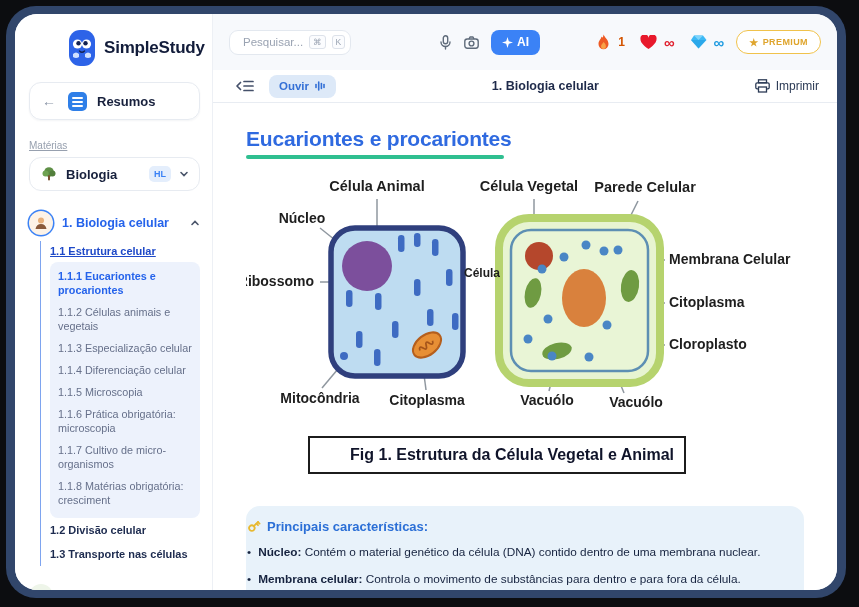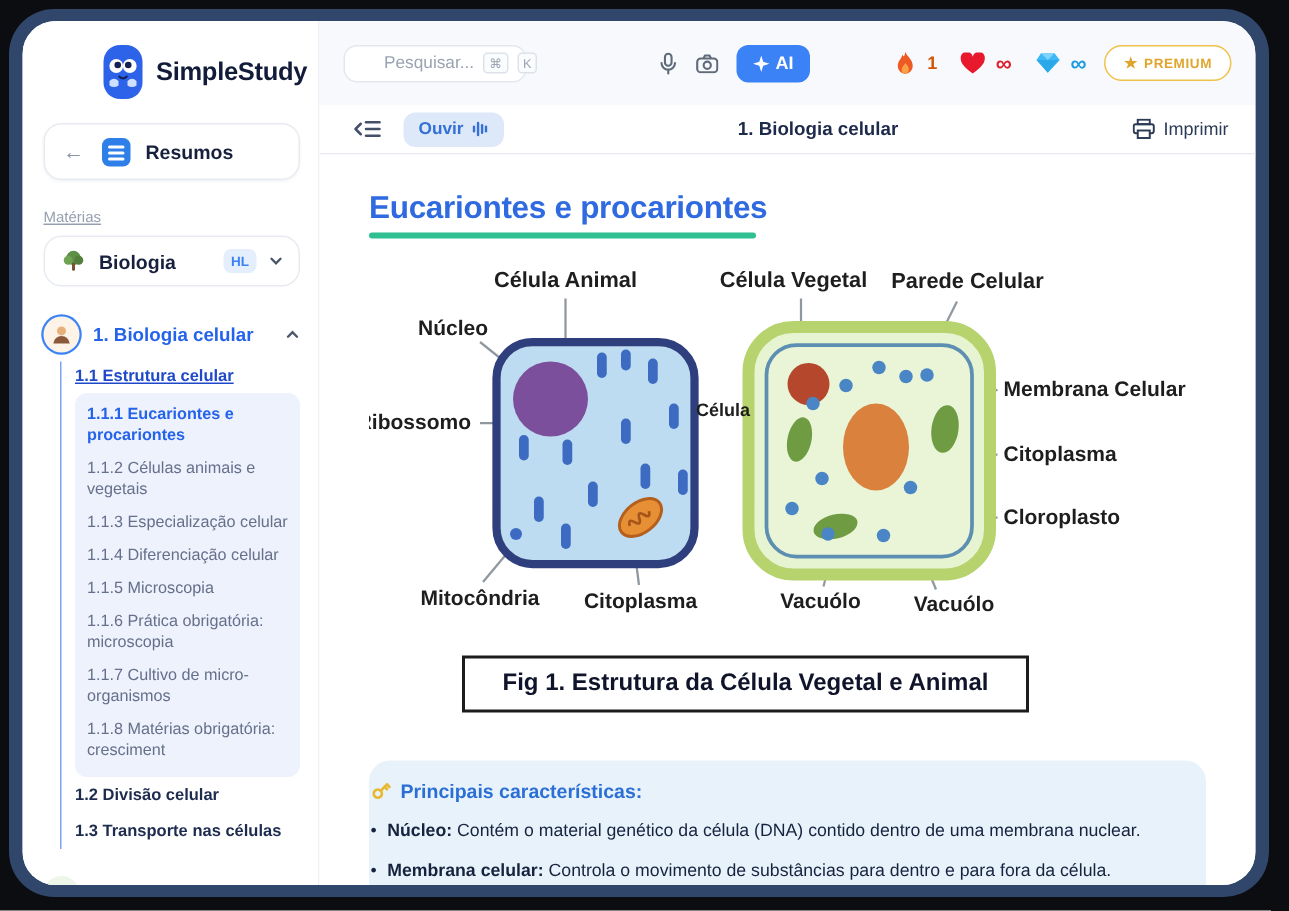--- a/index.html
+++ b/index.html
@@ -50,21 +50,21 @@
   .topics { background:#edf2fc; border-radius:8px; padding:7px 8px 3px 8px; }
   .topic { font-size:10.8px; line-height:1.3; color:#66708a; margin-bottom:8px; cursor:pointer; }
   .topic.active { color:#2563eb; font-weight:700; }
   .chapter-item { font-size:11px; font-weight:600; color:#1d2b4f; padding:6px 0; cursor:pointer; }
 
   
   .main { flex:1; display:flex; flex-direction:column; min-width:0; }
 
   .topbar { height:56px; background:#f7f9fc; display:flex; align-items:center; padding:0 16px; }
   .search-pill { background:#fff; border:1px solid #e3e8ef; border-radius:9px; height:25px;
-                 display:flex; align-items:center; gap:6px; padding:0 20px; width:122px; cursor:text; }
+                 display:flex; align-items:center; gap:6px; padding:0 7px; width:122px; cursor:text; }
   .search-ph { color:#9aa3b2; font-size:11.5px; flex:1; }
   .kbd { border:1px solid #dde2ea; color:#9aa3b2; font-size:8.5px; border-radius:3px;
          padding:1px 3px; background:#fbfcfe; }
   .tb-icon { width:20px; height:20px; display:flex; align-items:center; justify-content:center; cursor:pointer; }
   .ai-btn { background:#3b82f6; color:#fff; border:none; border-radius:8px; height:25px;
             padding:0 11px; font-size:12px; font-weight:700; display:flex; align-items:center;
             gap:4px; cursor:pointer; font-family:inherit; }
   .stats { display:flex; align-items:center; gap:7px; margin-left:auto; }
   .stat-num { font-size:12px; font-weight:700; }
   .inf-red { color:#e01f2d; font-size:15px; font-weight:700; }
@@ -84,21 +84,21 @@
                cursor:pointer; }
 
   .content { flex:1; background:#fff; padding:24px 28px 0 33px; overflow:hidden; position:relative; }
   .h1 { color:#2f6ae0; font-size:21px; font-weight:800; letter-spacing:-.2px; display:inline-block; }
   .h1-underline { height:3.5px; background:#2fbf90; border-radius:2px; width:258px; margin-top:4px; }
 
   .diagram { margin-top:14px; }
   .diagram text { font-weight:600; fill:#1e1e1e; font-family:"Liberation Sans",sans-serif; }
 
   .caption-box { width:378px; margin:14px auto 0 29px; border:2px solid #1c1c1c; padding:8px 10px;
-                 text-align:center; font-size:16px; font-weight:600; color:#10142a;
+                 text-align:right; font-size:16px; font-weight:600; color:#10142a;
                  margin-left:62px; }
 
   .info-box { margin-top:32px; width:558px; background:#e8f2fa; border-radius:14px;
               padding:13px 18px 16px 1px; }
   .info-title { display:flex; align-items:center; gap:6px; color:#2b6fd6; font-size:13px;
                 font-weight:800; }
   .bullet { display:flex; gap:7px; margin-top:10px; font-size:11.8px; color:#16233f; line-height:1.45; }
   .bullet .dot { color:#16233f; }
   .bullet b { font-weight:800; }
 </style>

